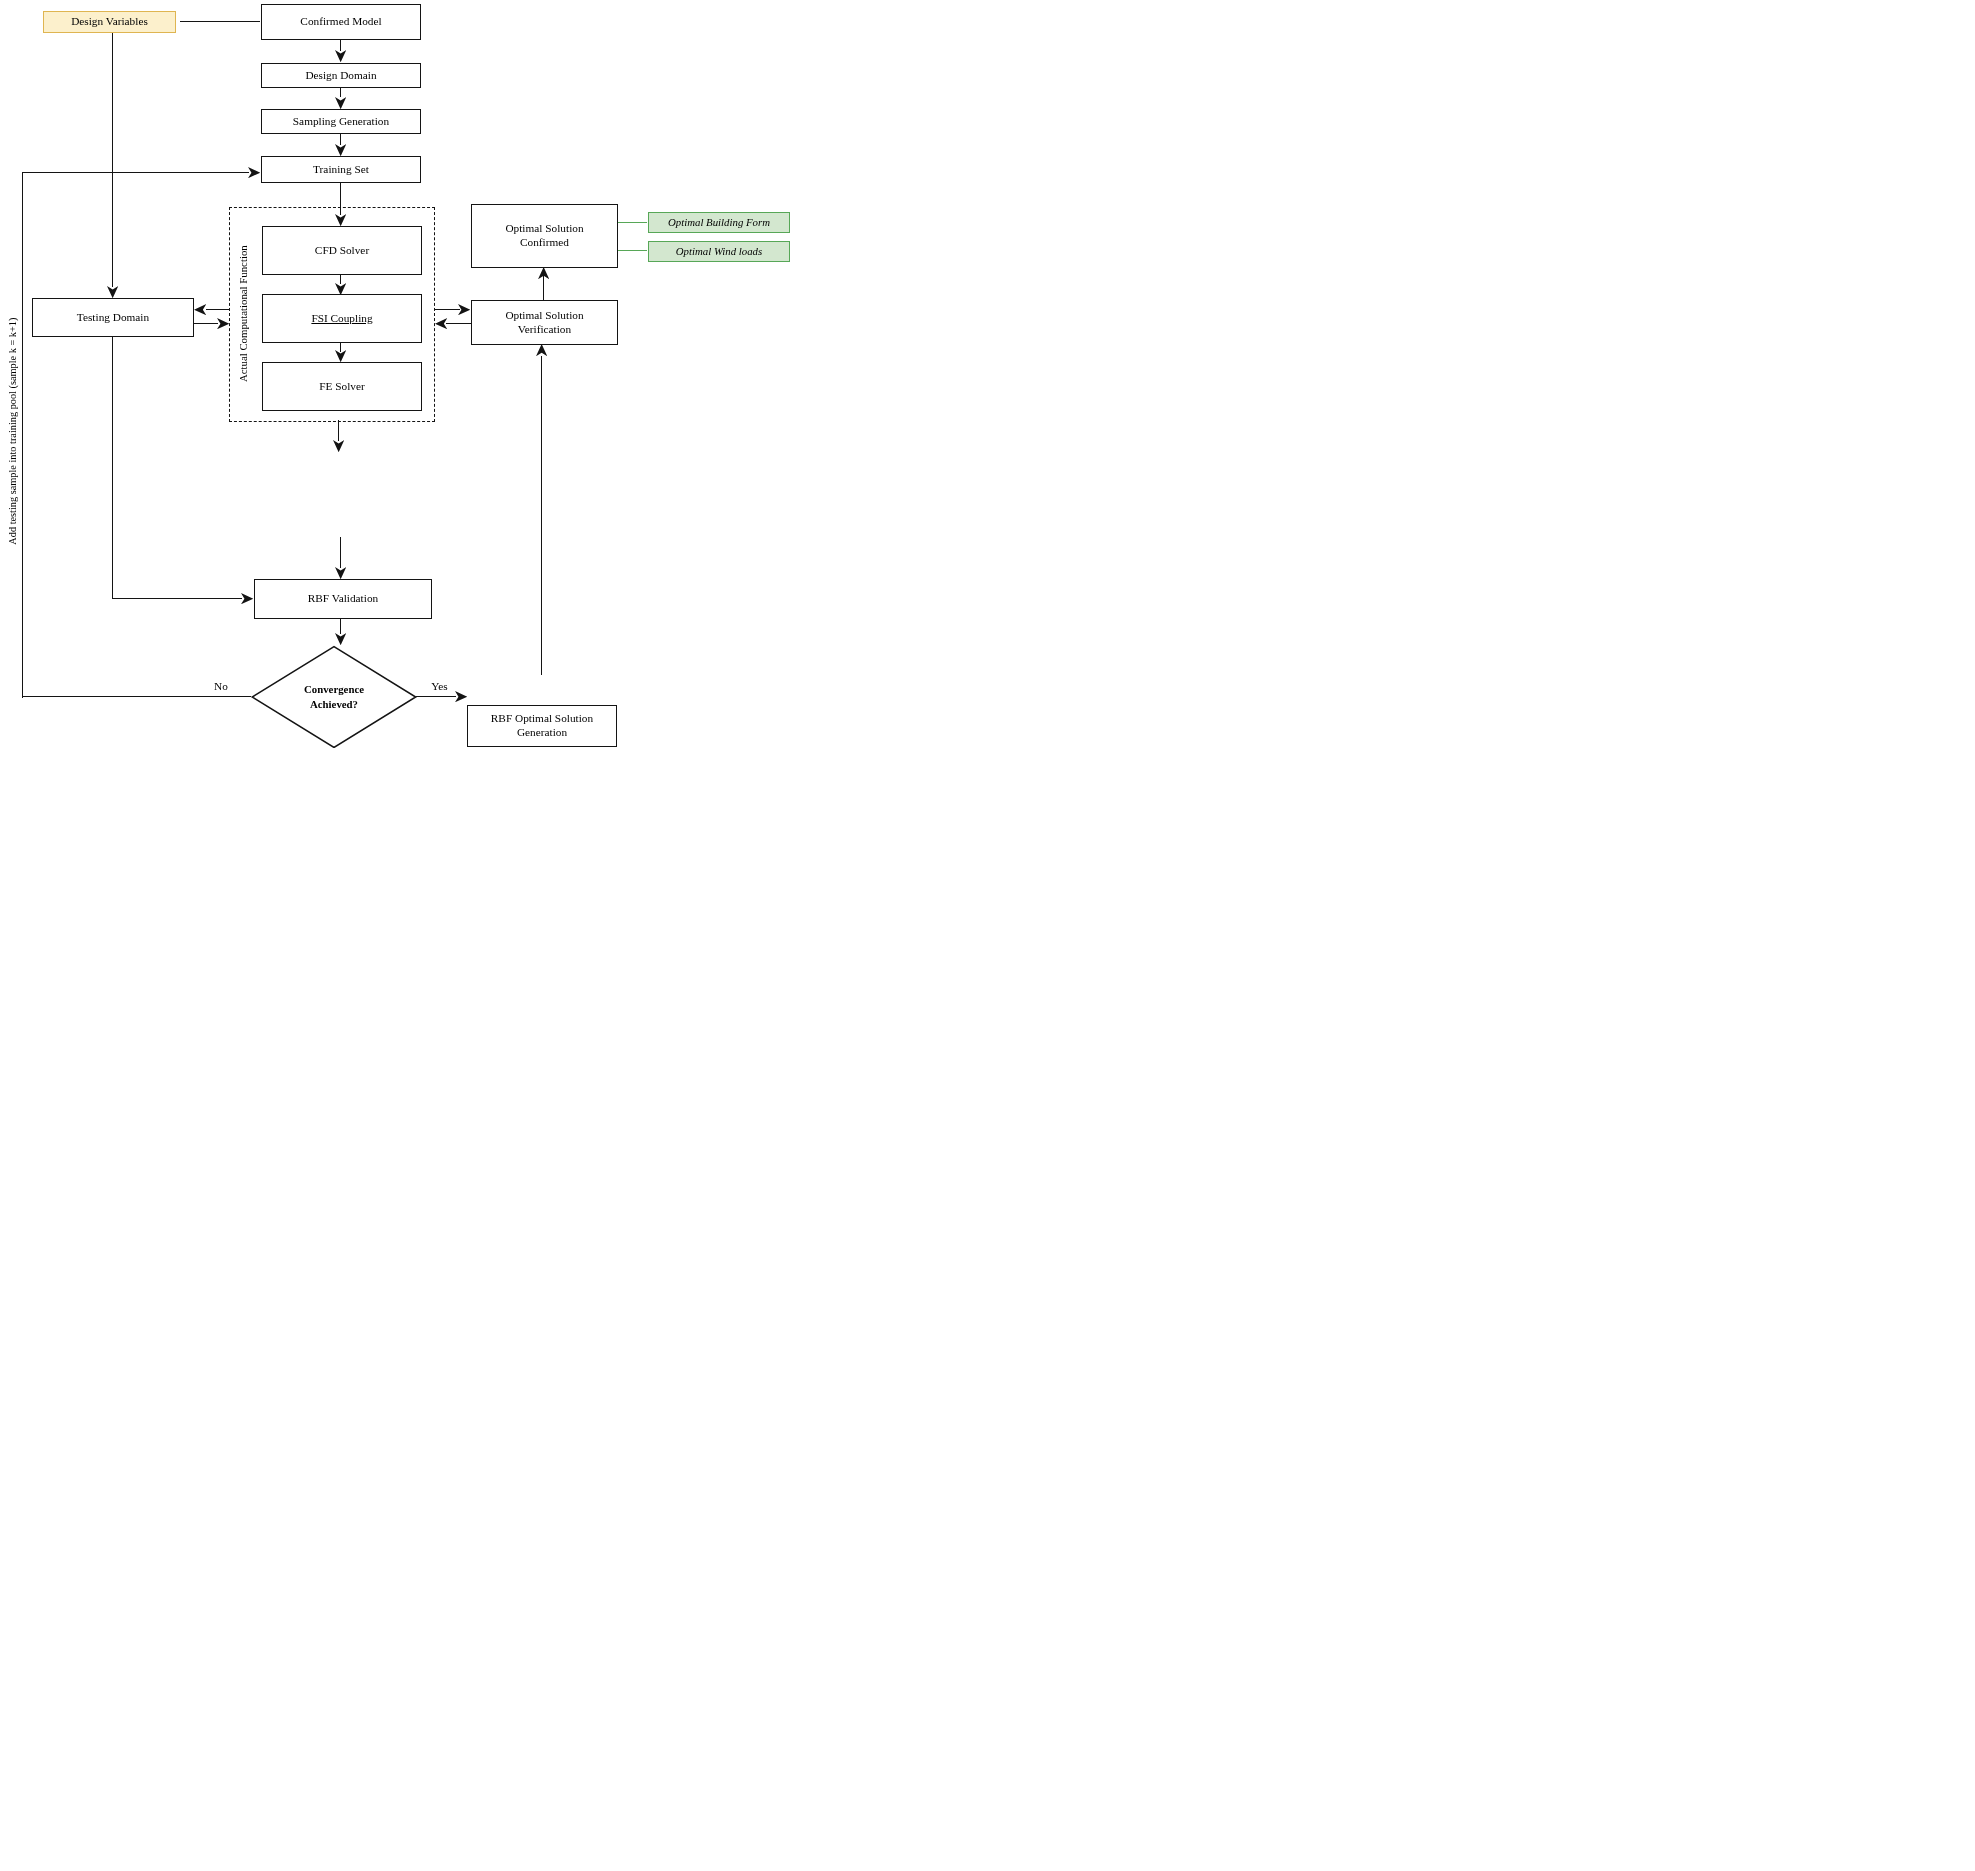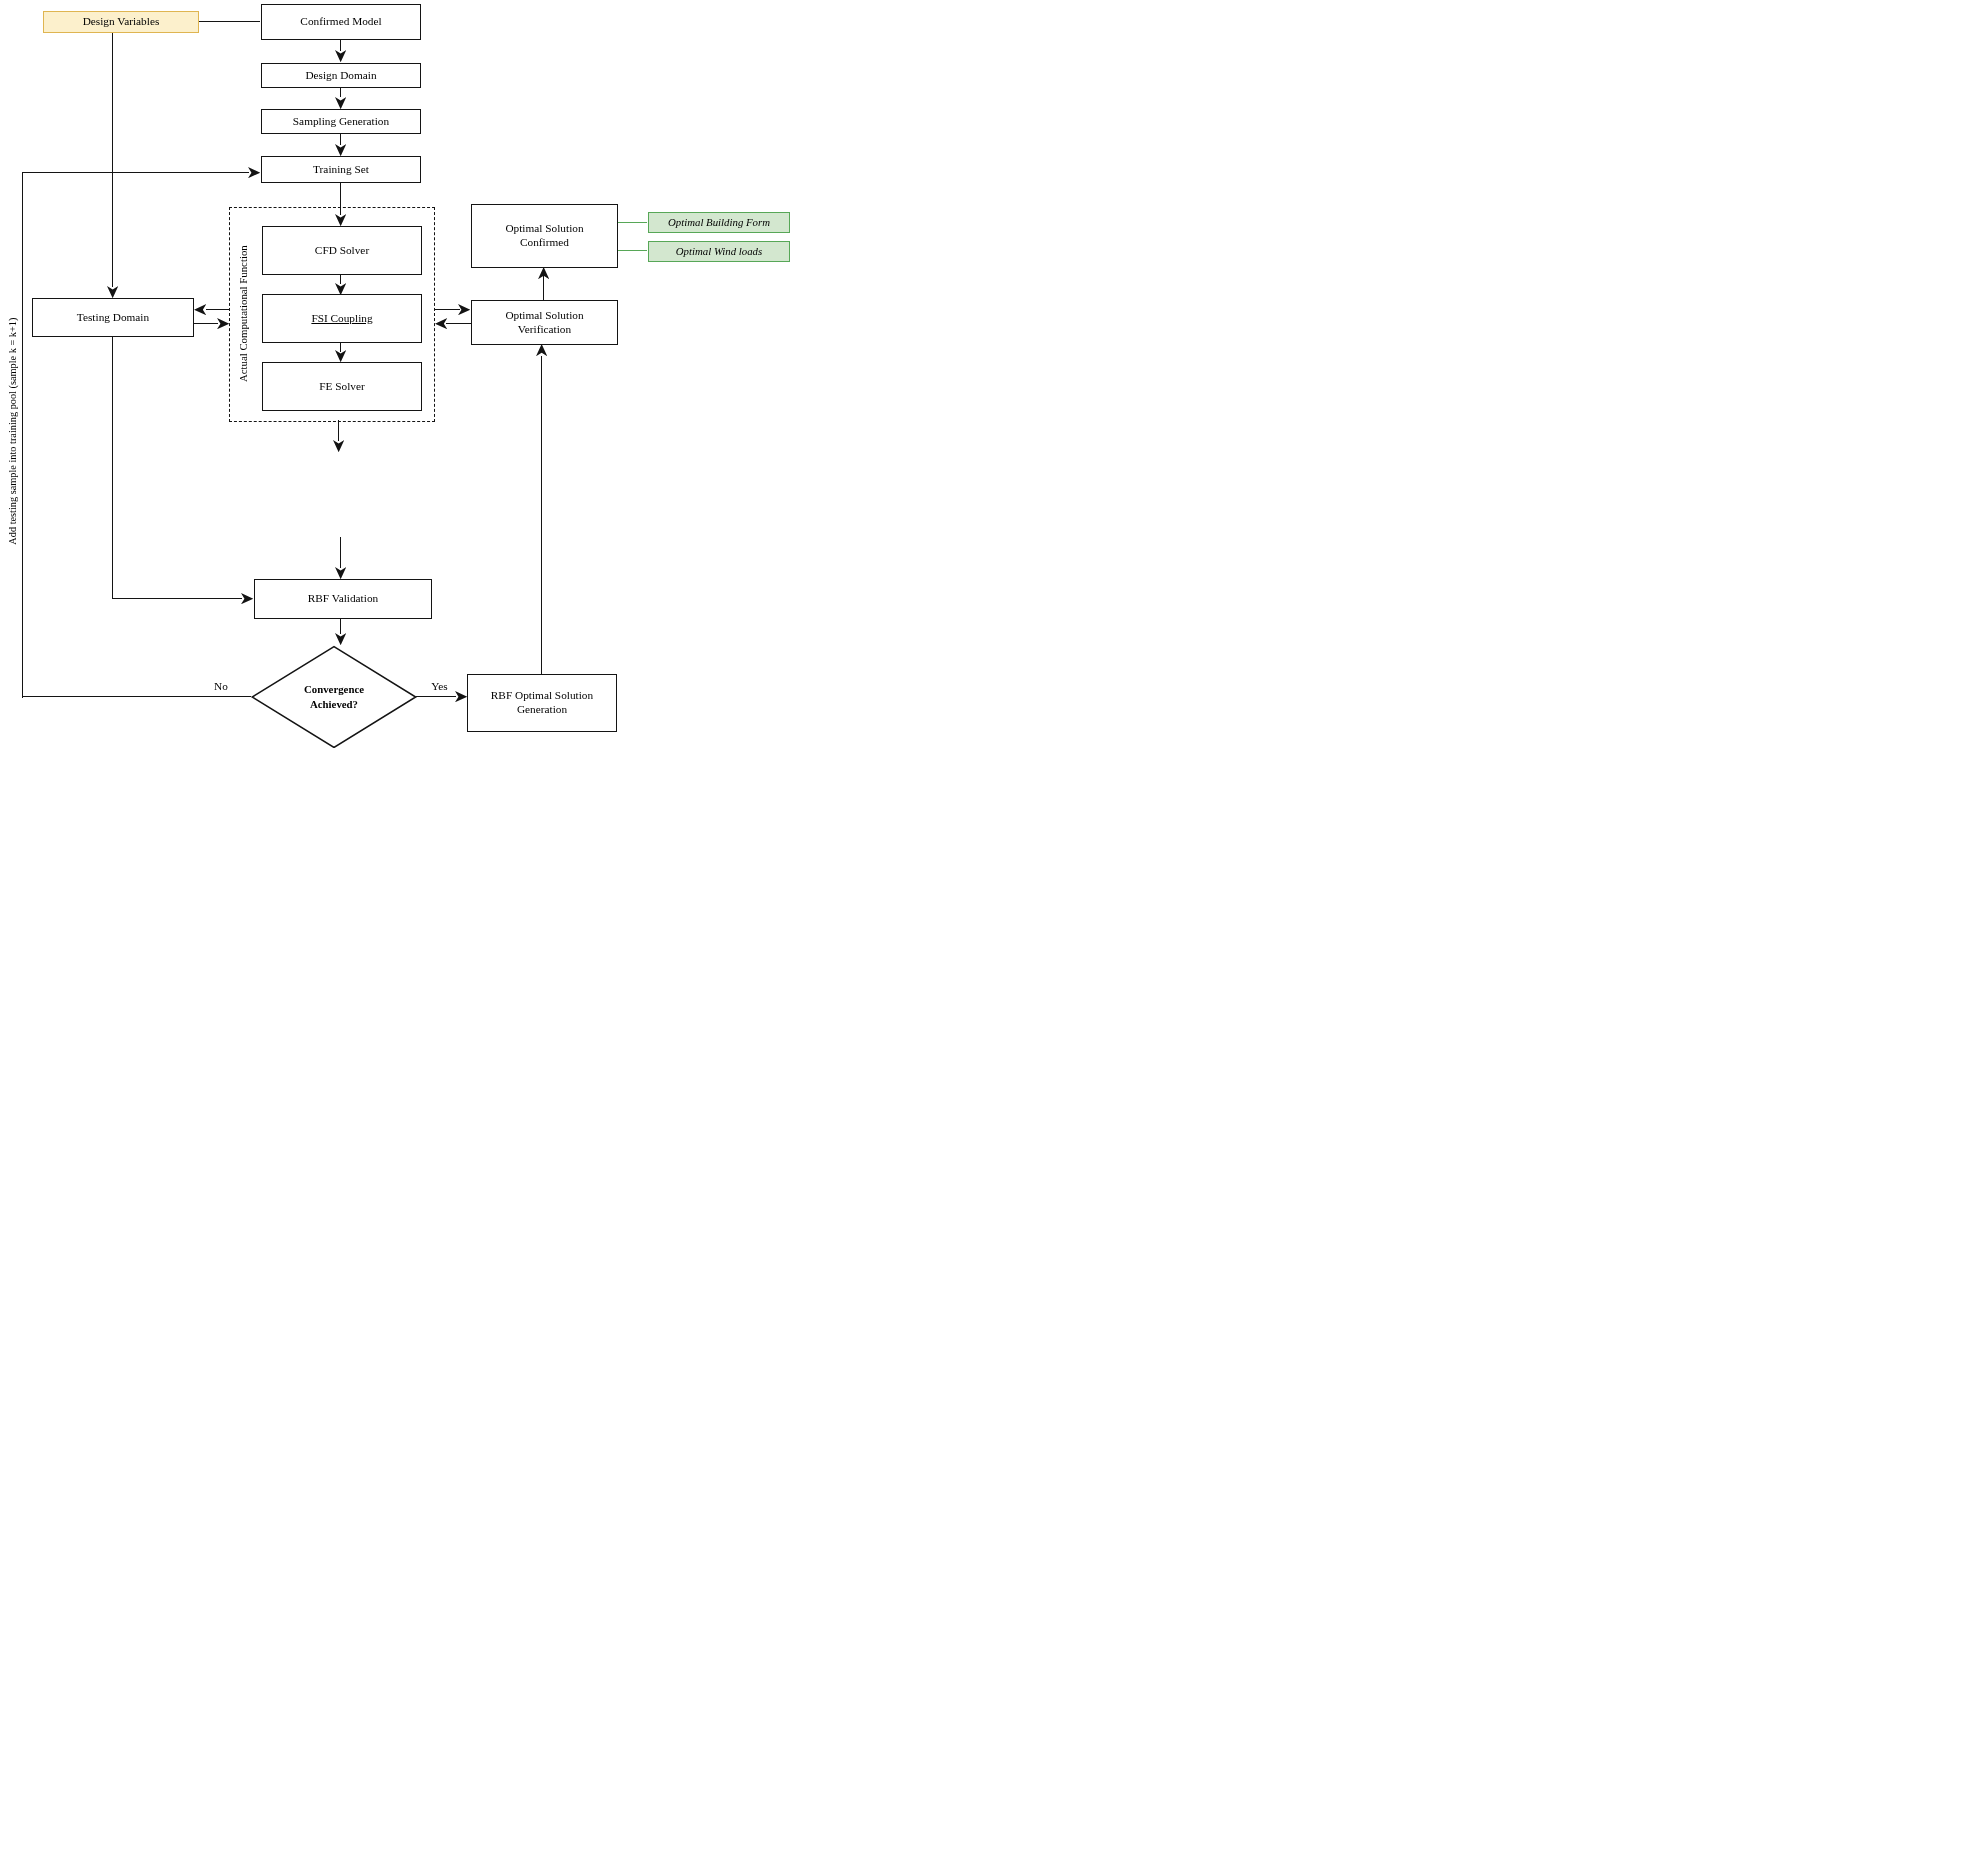--- a/index.html
+++ b/index.html
@@ -99,21 +99,21 @@
   <div class="ah ah-right" style="left:241px;top:593px;"></div>
 
   <div class="gline" style="left:618px;top:222px;width:29px;height:1px;"></div>
   <div class="gline" style="left:618px;top:250px;width:29px;height:1px;"></div>
 
   <div class="dashedbox" style="left:229px;top:207px;width:206px;height:215px;"></div>
   <div class="rotlabel" style="left:135px;top:307px;width:216px;height:13.4px;">
     <span>Actual Computational Function</span>
   </div>
 
-  <div class="node yellow" style="left:43px;top:11.3px;width:156px;height:21.6px;">
+  <div class="node yellow" style="left:43px;top:11.3px;width:133px;height:21.6px;">
     <span>Design Variables</span>
   </div>
 
   <div class="node" style="left:261px;top:3.6px;width:160px;height:36px;">
     <span>Confirmed Model</span>
   </div>
 
   <div class="node" style="left:261px;top:63px;width:160px;height:25px;">
     <span>Design Domain</span>
   </div>
@@ -158,21 +158,21 @@
   <div class="node" style="left:471px;top:300px;width:147px;height:45px;">
     <span>Optimal Solution</span>
     <span>Verification</span>
   </div>
 
 
   <div class="node" style="left:254px;top:579px;width:178px;height:40px;">
     <span>RBF Validation</span>
   </div>
 
-  <div class="node" style="left:467px;top:674px;width:150px;height:58px;">
+  <div class="node" style="left:467px;top:705px;width:150px;height:42px;">
     <span>RBF Optimal Solution</span>
     <span>Generation</span>
   </div>
 
   <svg style="left:250px;top:645px;" width="168" height="104" viewBox="0 0 327 203">
     <polygon points="163.5,3 323,101.5 163.5,200 4,101.5" fill="#ffffff" stroke="#141414" stroke-width="3"></polygon>
   </svg>
   <div class="dtext" style="left:267px;top:678px;width:134px;height:37px;font-weight:bold;">
     <span>Convergence</span>
     <span>Achieved?</span>

